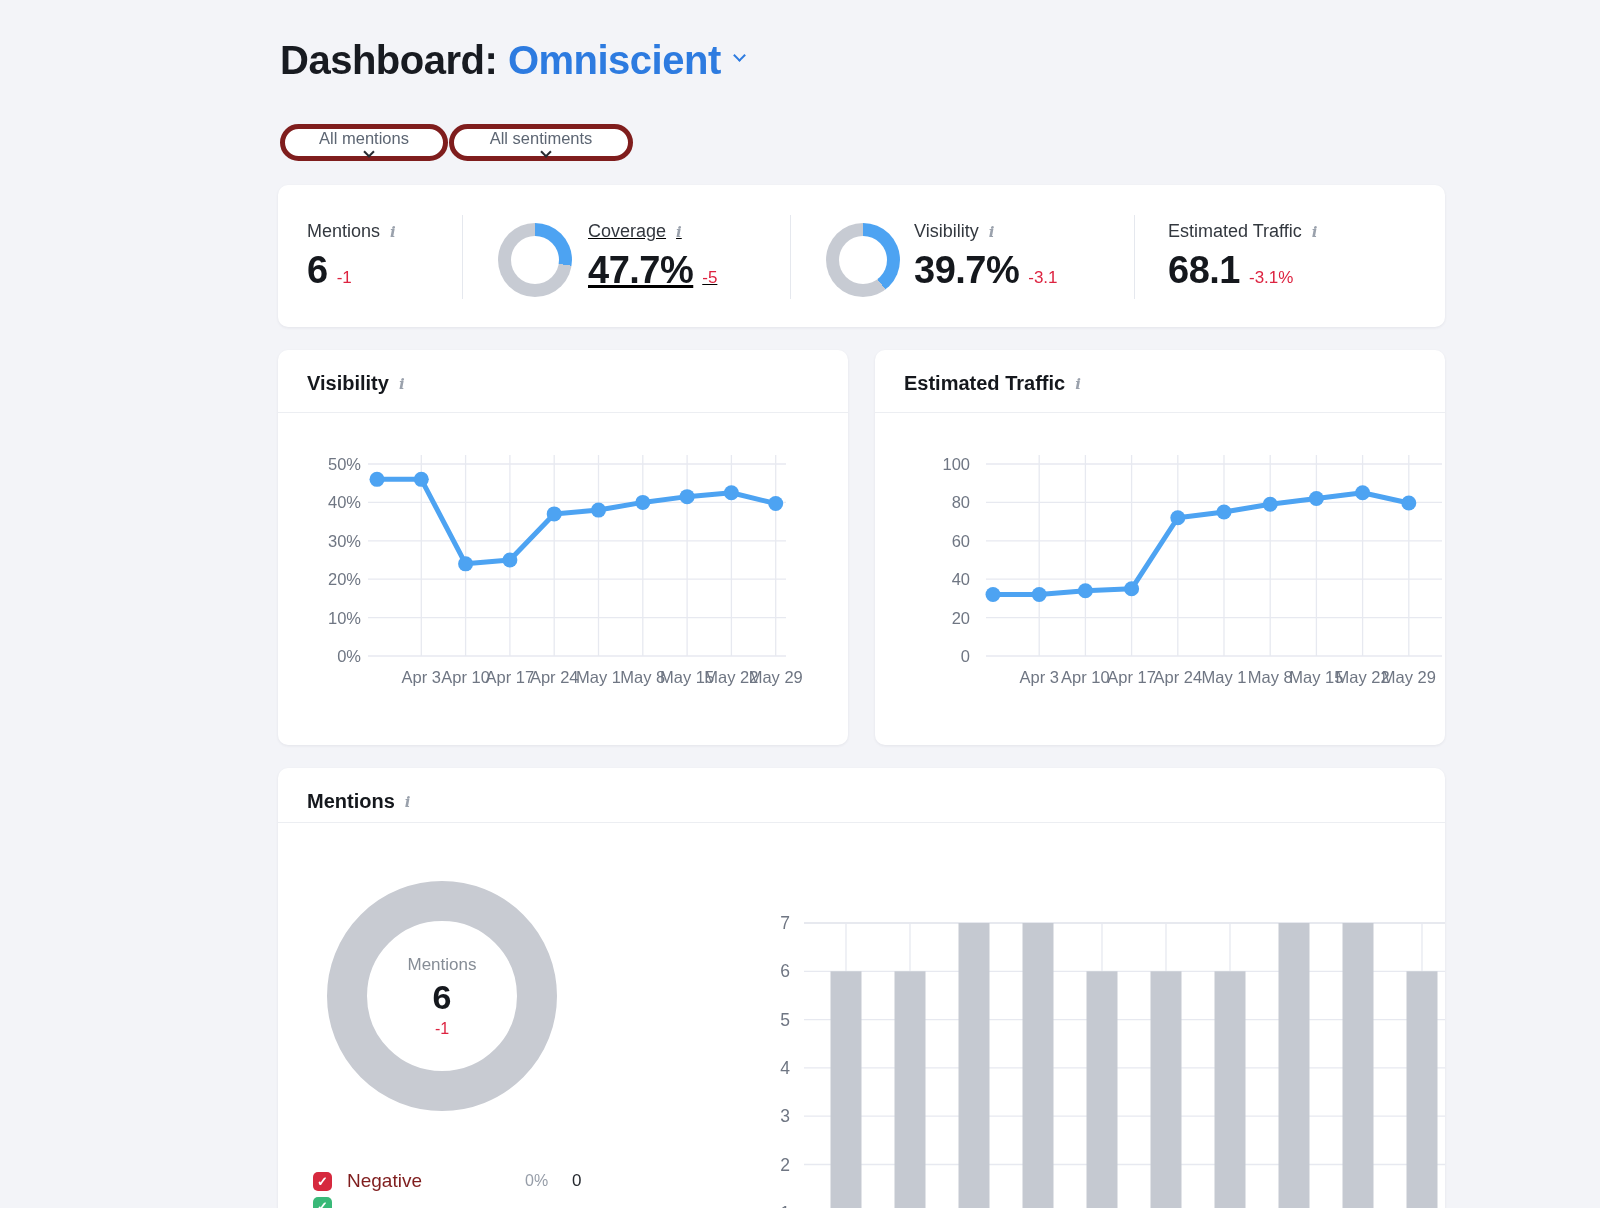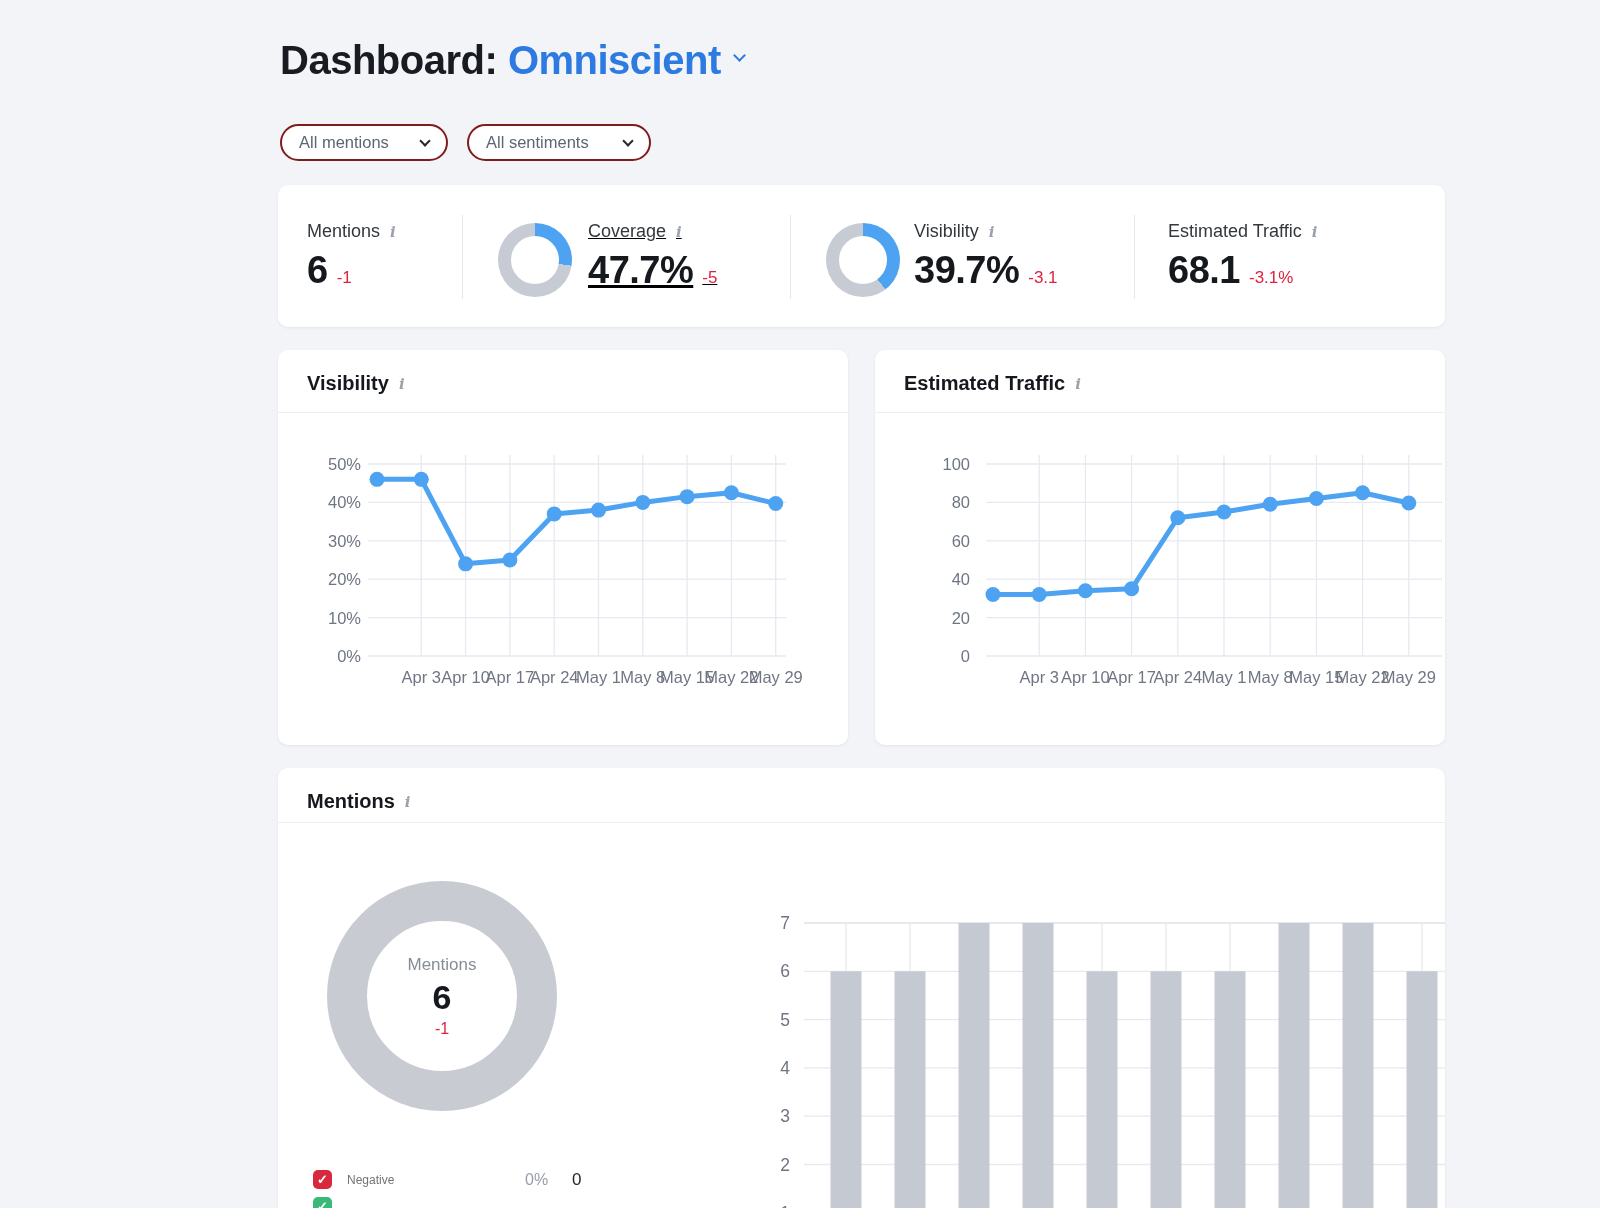--- a/index.html
+++ b/index.html
@@ -7,22 +7,22 @@
   body { font-family:"Liberation Sans", sans-serif; }
   .screen { position:relative; width:1600px; height:1208px; background:#f3f4f8; overflow:hidden; }
 
   
   .title { position:absolute; left:280px; top:38px; font-size:40px; font-weight:600; color:#181b21; letter-spacing:-0.5px; }
   .title .proj { color:#2d7be0; }
   .chev { display:inline-block; width:8px; height:8px; border-right:2px solid currentColor; border-bottom:2px solid currentColor; transform:rotate(45deg); }
   .title .chev { width:9px; height:9px; border-width:2.5px; color:#2d7be0; margin-left:14px; vertical-align:14px; }
 
   
-  .pill { position:absolute; top:124px; height:37px; background:#fff; border:2px solid #7f1d1d; border-radius:19px;
-          display:flex; align-items:center; justify-content:space-between; padding:0 17px; cursor:pointer; }
+  .pill { position:absolute; top:124px; height:37px; background:#fff; border:5px solid #7f1d1d; border-radius:19px;
+          display:flex; align-items:center; justify-content:space-between; padding:0 17px; cursor:pointer;flex-direction:column; }
   .pill .lbl { font-size:16.5px; color:#5d6673; }
   .pill .chev { color:#272b31; margin-left:10px; margin-top:-4px; }
 
   
   .card { position:absolute; background:#fff; border-radius:10px; box-shadow:0 1px 3px rgba(25,30,55,.07); }
   .card-head { position:absolute; left:29px; top:22px; display:flex; align-items:center; }
   .card-title { font-size:20px; font-weight:700; color:#15181d; }
   .hdiv { position:absolute; left:0; right:0; height:1px; background:#eceef2; }
   .info-i { font-family:"DejaVu Serif", serif; font-style:italic; font-weight:600; color:#9aa1ac; font-size:15px; margin-left:10px; cursor:pointer; }
 
@@ -47,37 +47,37 @@
   
   .mentions-card { left:278px; top:768px; width:1167px; height:520px; }
   .big-donut { position:absolute; left:49px; top:113px; width:230px; height:230px; border-radius:50%;
                border:40px solid #c8cbd2; display:flex; flex-direction:column; align-items:center; justify-content:center; }
   .bd-label { font-size:17px; color:#868d96; }
   .bd-value { font-size:34px; font-weight:700; color:#15181d; margin-top:3px; }
   .bd-delta { font-size:16px; color:#dd2340; margin-top:3px; }
   .legend-row { position:absolute; display:flex; align-items:center; }
   .checkbox { width:19px; height:19px; border-radius:5px; display:flex; align-items:center; justify-content:center;
               color:#fff; font-size:13px; font-weight:700; cursor:pointer; }
-  .legend-label { font-size:12px; color:#737373; margin-left:15px; }
+  .legend-label { font-size:19px; color:#7f1d1d; margin-left:15px; }
   .legend-pct { position:absolute; left:212px; font-size:16px; color:#969da8; }
   .legend-cnt { position:absolute; left:259px; font-size:17px; color:#24282e; }
   .bars-box { position:absolute; left:482px; top:92px; }
 </style>
 </head>
 <body>
 
 <div class="screen">
 
   <h1 class="title"><span>Dashboard:</span> <span class="proj"><span>Omniscient</span><span class="chev"></span></span></h1>
 
   <div class="pill" style="left:280px; width:168px;">
     <span class="lbl">All mentions</span>
     <span class="chev"></span>
   </div>
-  <div class="pill" style="left:467px; width:184px;">
+  <div class="pill" style="left:449px; width:184px;">
     <span class="lbl">All sentiments</span>
     <span class="chev"></span>
   </div>
 
   <div class="card stats-card">
     <div class="vdiv" style="left:184px;"></div>
     <div class="vdiv" style="left:512px;"></div>
     <div class="vdiv" style="left:856px;"></div>
 
     <div class="stat-text" style="left:29px;">

